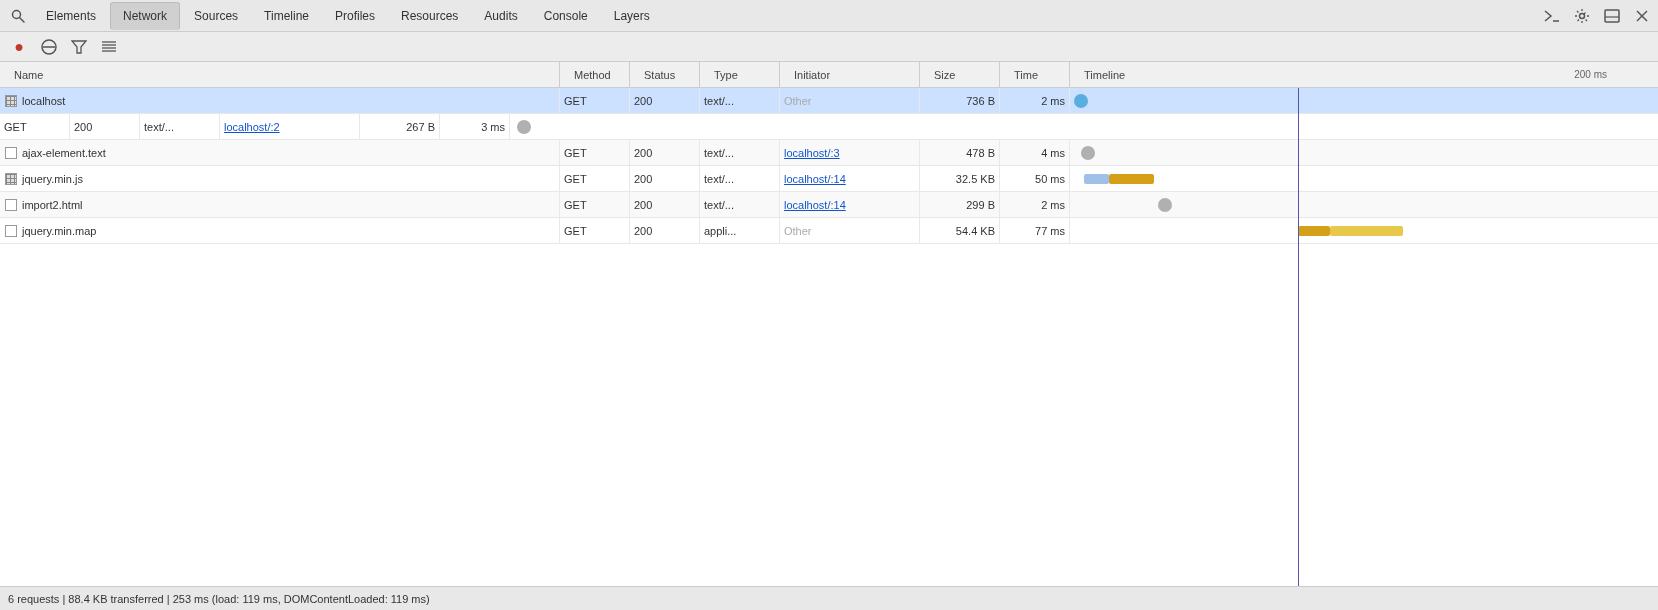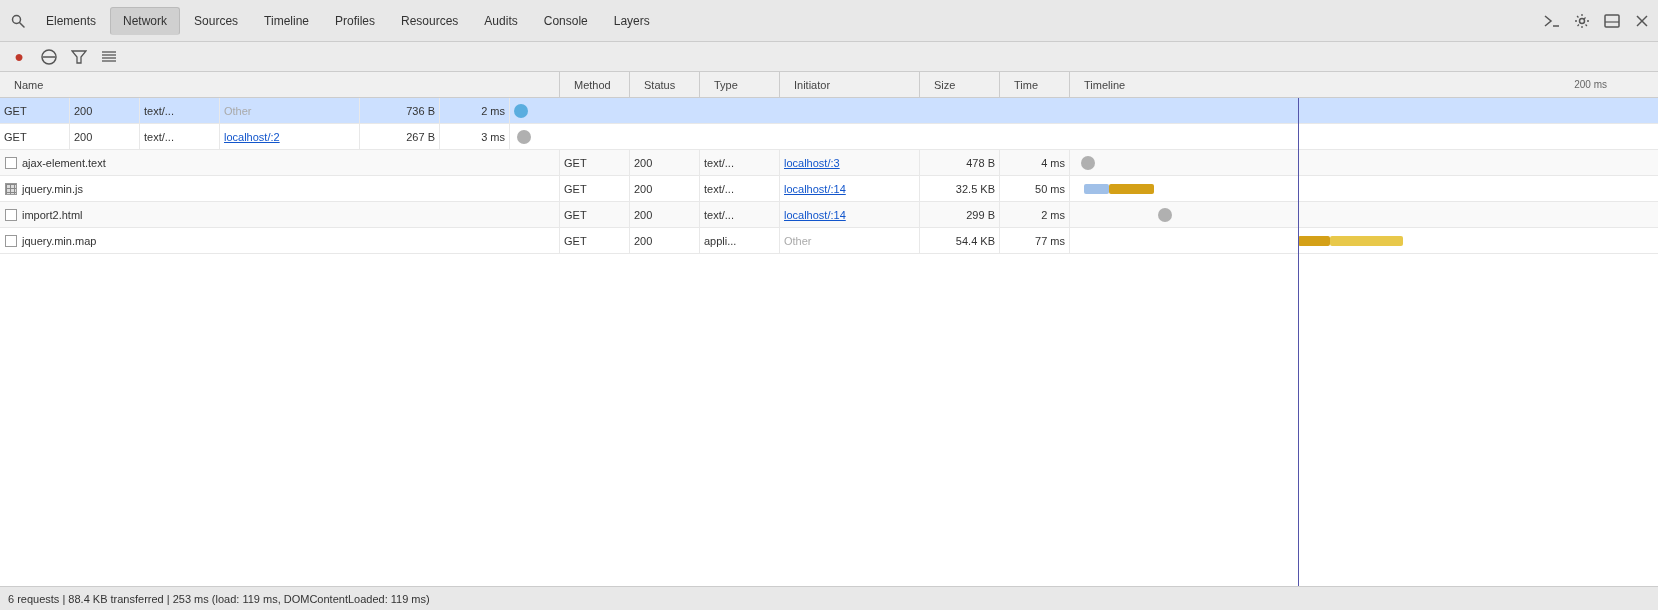--- a/index.html
+++ b/index.html
@@ -13,21 +13,21 @@
       display: flex;
       flex-direction: column;
     }
 
     
     .tab-bar {
       display: flex;
       align-items: center;
       background: #e8e8e8;
       border-bottom: 1px solid #ccc;
-      height: 42px;
+      height: 32px;
       padding: 0 4px;
       flex-shrink: 0;
     }
     .tab-bar-left {
       display: flex;
       align-items: center;
       gap: 2px;
       flex: 1;
     }
     .search-icon-btn {
@@ -353,20 +353,26 @@
       </div>
     <div class="th" style="flex:1; position:relative;">
       <span>Timeline</span>
       <span class="timeline-ms-label">200 ms</span>
     </div>
   </div>
 
   <div class="table-body" id="table-body">
 
   <div class="table-row selected">
+      <div class="cell col-name">
+        <div class="file-icon">
+            <div class="file-icon-grid"></div>
+          </div>
+        <span>localhost</span>
+      </div>
       <div class="cell col-method">GET</div>
       <div class="cell col-status">200</div>
       <div class="cell col-type">text/...</div>
       <div class="cell col-initiator other-initiator">
           <span style="color:#aaa;">Other</span>
         </div>
       <div class="cell col-size">736 B</div>
       <div class="cell col-time">2 ms</div>
       <div class="cell" style="flex:1; position:relative; overflow:visible; padding:0;">
         <div class="timeline-area" style="position:relative; width:100%; height:100%;">

